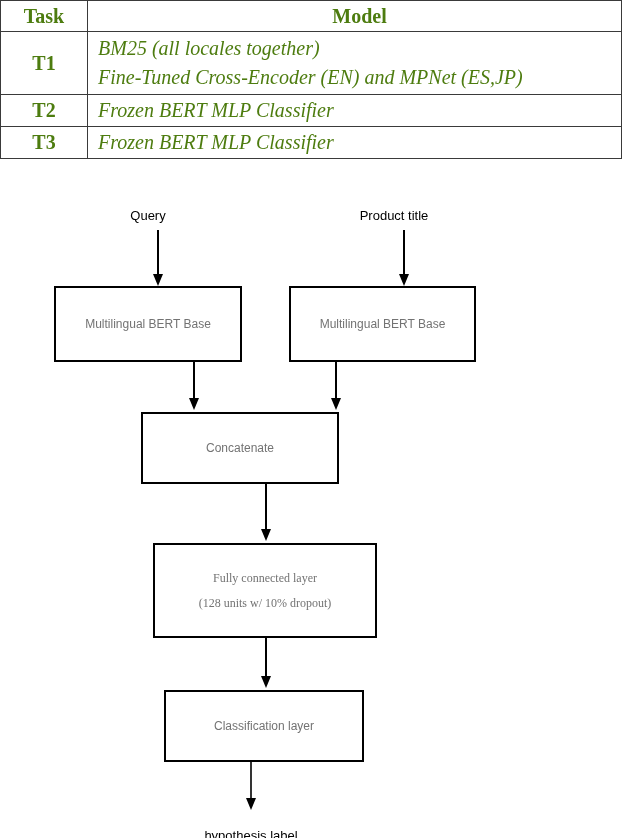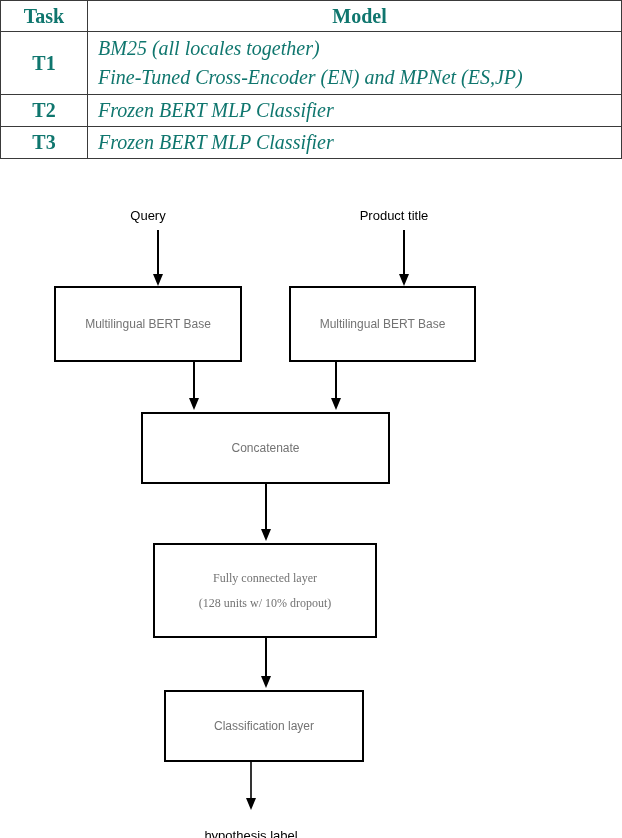--- a/index.html
+++ b/index.html
@@ -23,21 +23,21 @@
     top: 0;
     width: 622px;
     border-collapse: collapse;
     table-layout: fixed;
     font-family: "Liberation Serif", serif;
   }
   #model-table td, #model-table th {
     border: 1px solid #3a3a3a;
     padding: 0;
     vertical-align: middle;
-    color: #0f766e;
+    color: #4d7c0f;
   }
   #model-table .col-task {
     width: 86px;
     text-align: center;
     font-weight: bold;
     font-size: 20px;
   }
   #model-table .col-model {
     text-align: left;
     padding-left: 10px;
@@ -163,21 +163,21 @@
       <polygon points="10,48 5,36 15,36" fill="#000000"></polygon>
     </svg>
   </div>
   <div class="arrow" style="left:326px; top:202px;">
     <svg width="20" height="50" viewBox="0 0 20 50">
       <line x1="10" y1="0" x2="10" y2="38" stroke="#000000" stroke-width="2"></line>
       <polygon points="10,48 5,36 15,36" fill="#000000"></polygon>
     </svg>
   </div>
 
-  <div class="flow-box" style="left:141px; top:252px; width:249px; height:72px;">
+  <div class="flow-box" style="left:141px; top:252px; width:198px; height:72px;">
     <span class="box-line">Concatenate</span>
   </div>
 
   <div class="arrow" style="left:256px; top:324px;">
     <svg width="20" height="59" viewBox="0 0 20 59">
       <line x1="10" y1="0" x2="10" y2="47" stroke="#000000" stroke-width="2"></line>
       <polygon points="10,57 5,45 15,45" fill="#000000"></polygon>
     </svg>
   </div>
 

